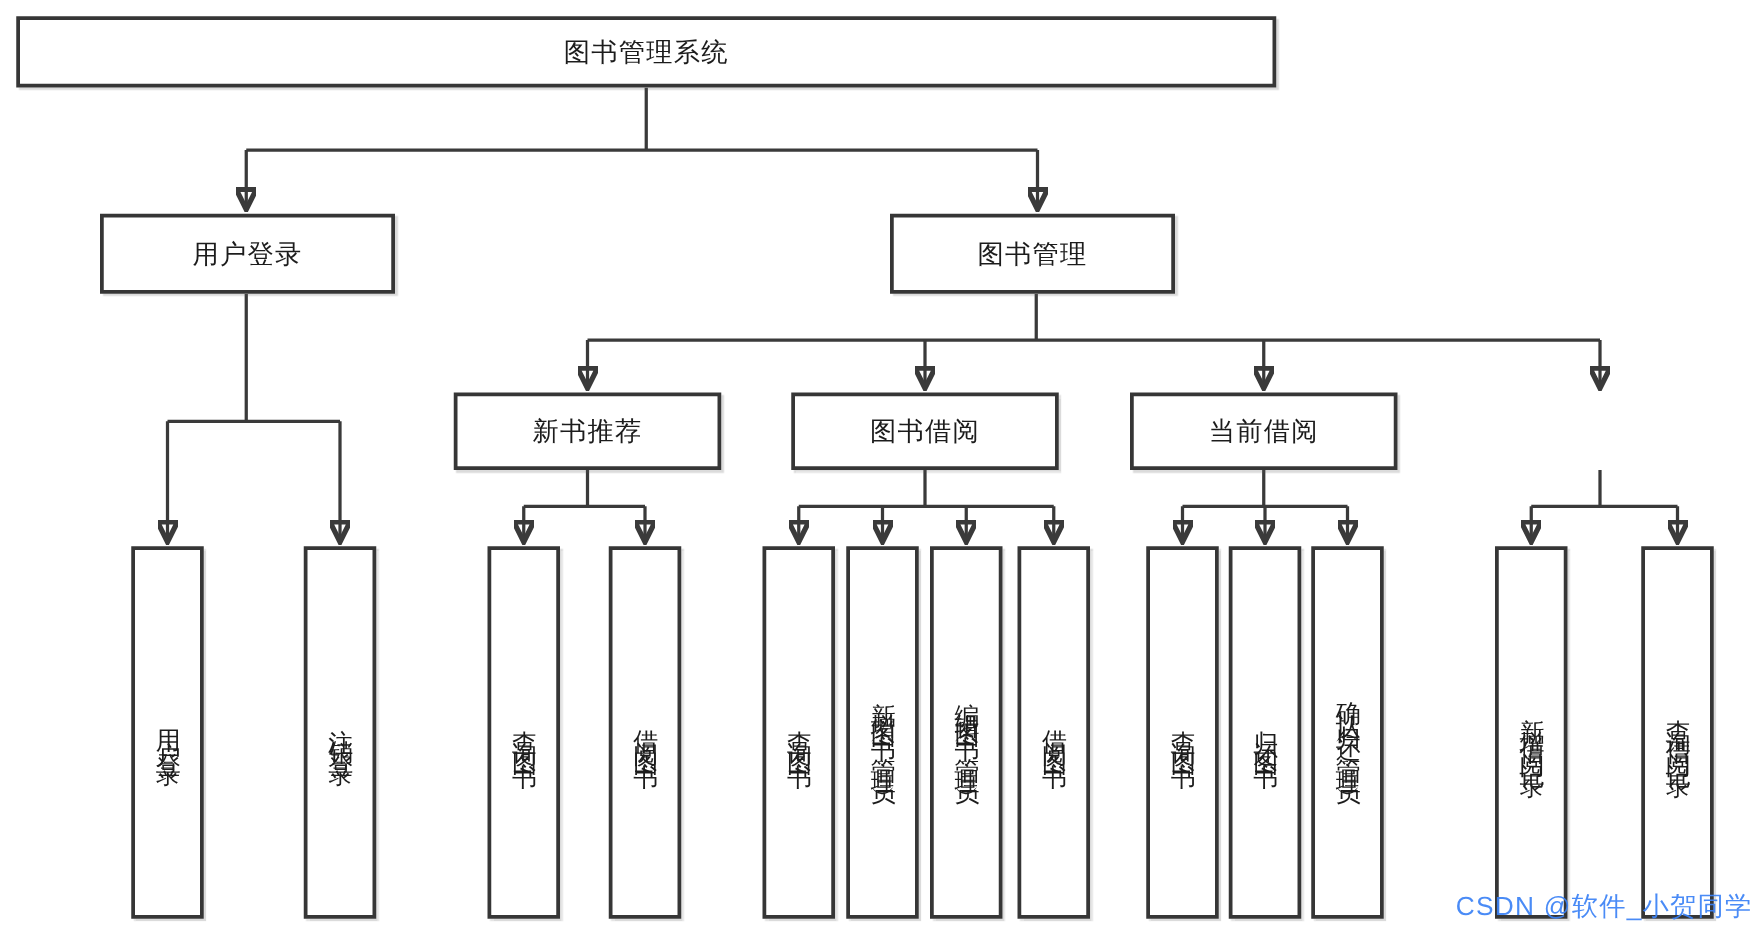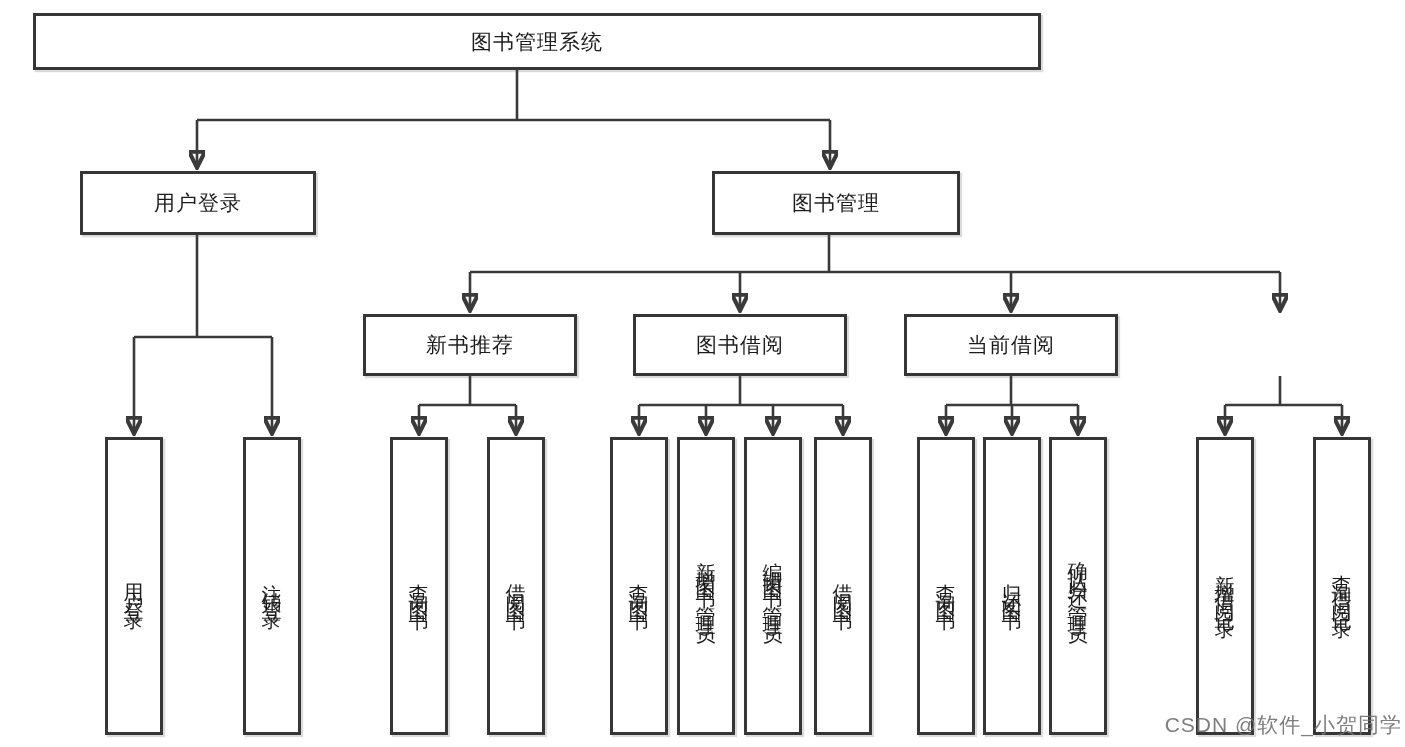--- a/index.html
+++ b/index.html
@@ -45,42 +45,42 @@
   }
   .vbox .label {
     writing-mode: vertical-rl;
     text-orientation: mixed;
     font-size: 20px;
     letter-spacing: 9px;
     line-height: 1;
     white-space: nowrap;
   }
   
-  .n-root   { left: 13px;   top: 13px;  width: 1008px; height: 57px; margin-left: 20px; }
+  .n-root   { left: 13px;   top: 13px;  width: 1008px; height: 57px; }
   
   .n-login  { left: 80px;   top: 171px; width: 236px;  height: 64px; }
-  .n-mgmt   { left: 712px;  top: 171px; width: 248px;  height: 64px; }
+  .n-mgmt   { left: 712px;  top: 171px; width: 228px;  height: 64px; }
   
   .n-nb     { left: 363px;  top: 314px; width: 214px;  height: 62px; }
   .n-bb     { left: 633px;  top: 314px; width: 214px;  height: 62px; }
   .n-cb     { left: 904px;  top: 314px; width: 214px;  height: 62px; font-family: Liberation Mono, monospace; }
   .n-br     { left: 1173px; top: 314px; width: 214px;  height: 62px; }
   
   .vbox     { top: 437px; width: 58px; height: 298px; }
   .v-a1 { left: 105px; }  .v-a2 { left: 243px; }
   .v-b1 { left: 390px; }  .v-b2 { left: 487px; }
   .v-c1 { left: 610px; }  .v-c2 { left: 677px; }  .v-c3 { left: 744px; }  .v-c4 { left: 814px; }
   .v-d1 { left: 917px; }  .v-d2 { left: 983px; }  .v-d3 { left: 1049px; }
   .v-e1 { left: 1196px; } .v-e2 { left: 1313px; }
   #watermark {
     position: absolute;
     right: 3px;
     top: 711px;
     font-size: 21px;
-    color: #737373;
+    color: #3b82f6;
     opacity: 0.92;
     letter-spacing: 1px;
     z-index: 5;
     white-space: nowrap;
   }
 </style>
 </head>
 <body>
 
 <div id="stage">

